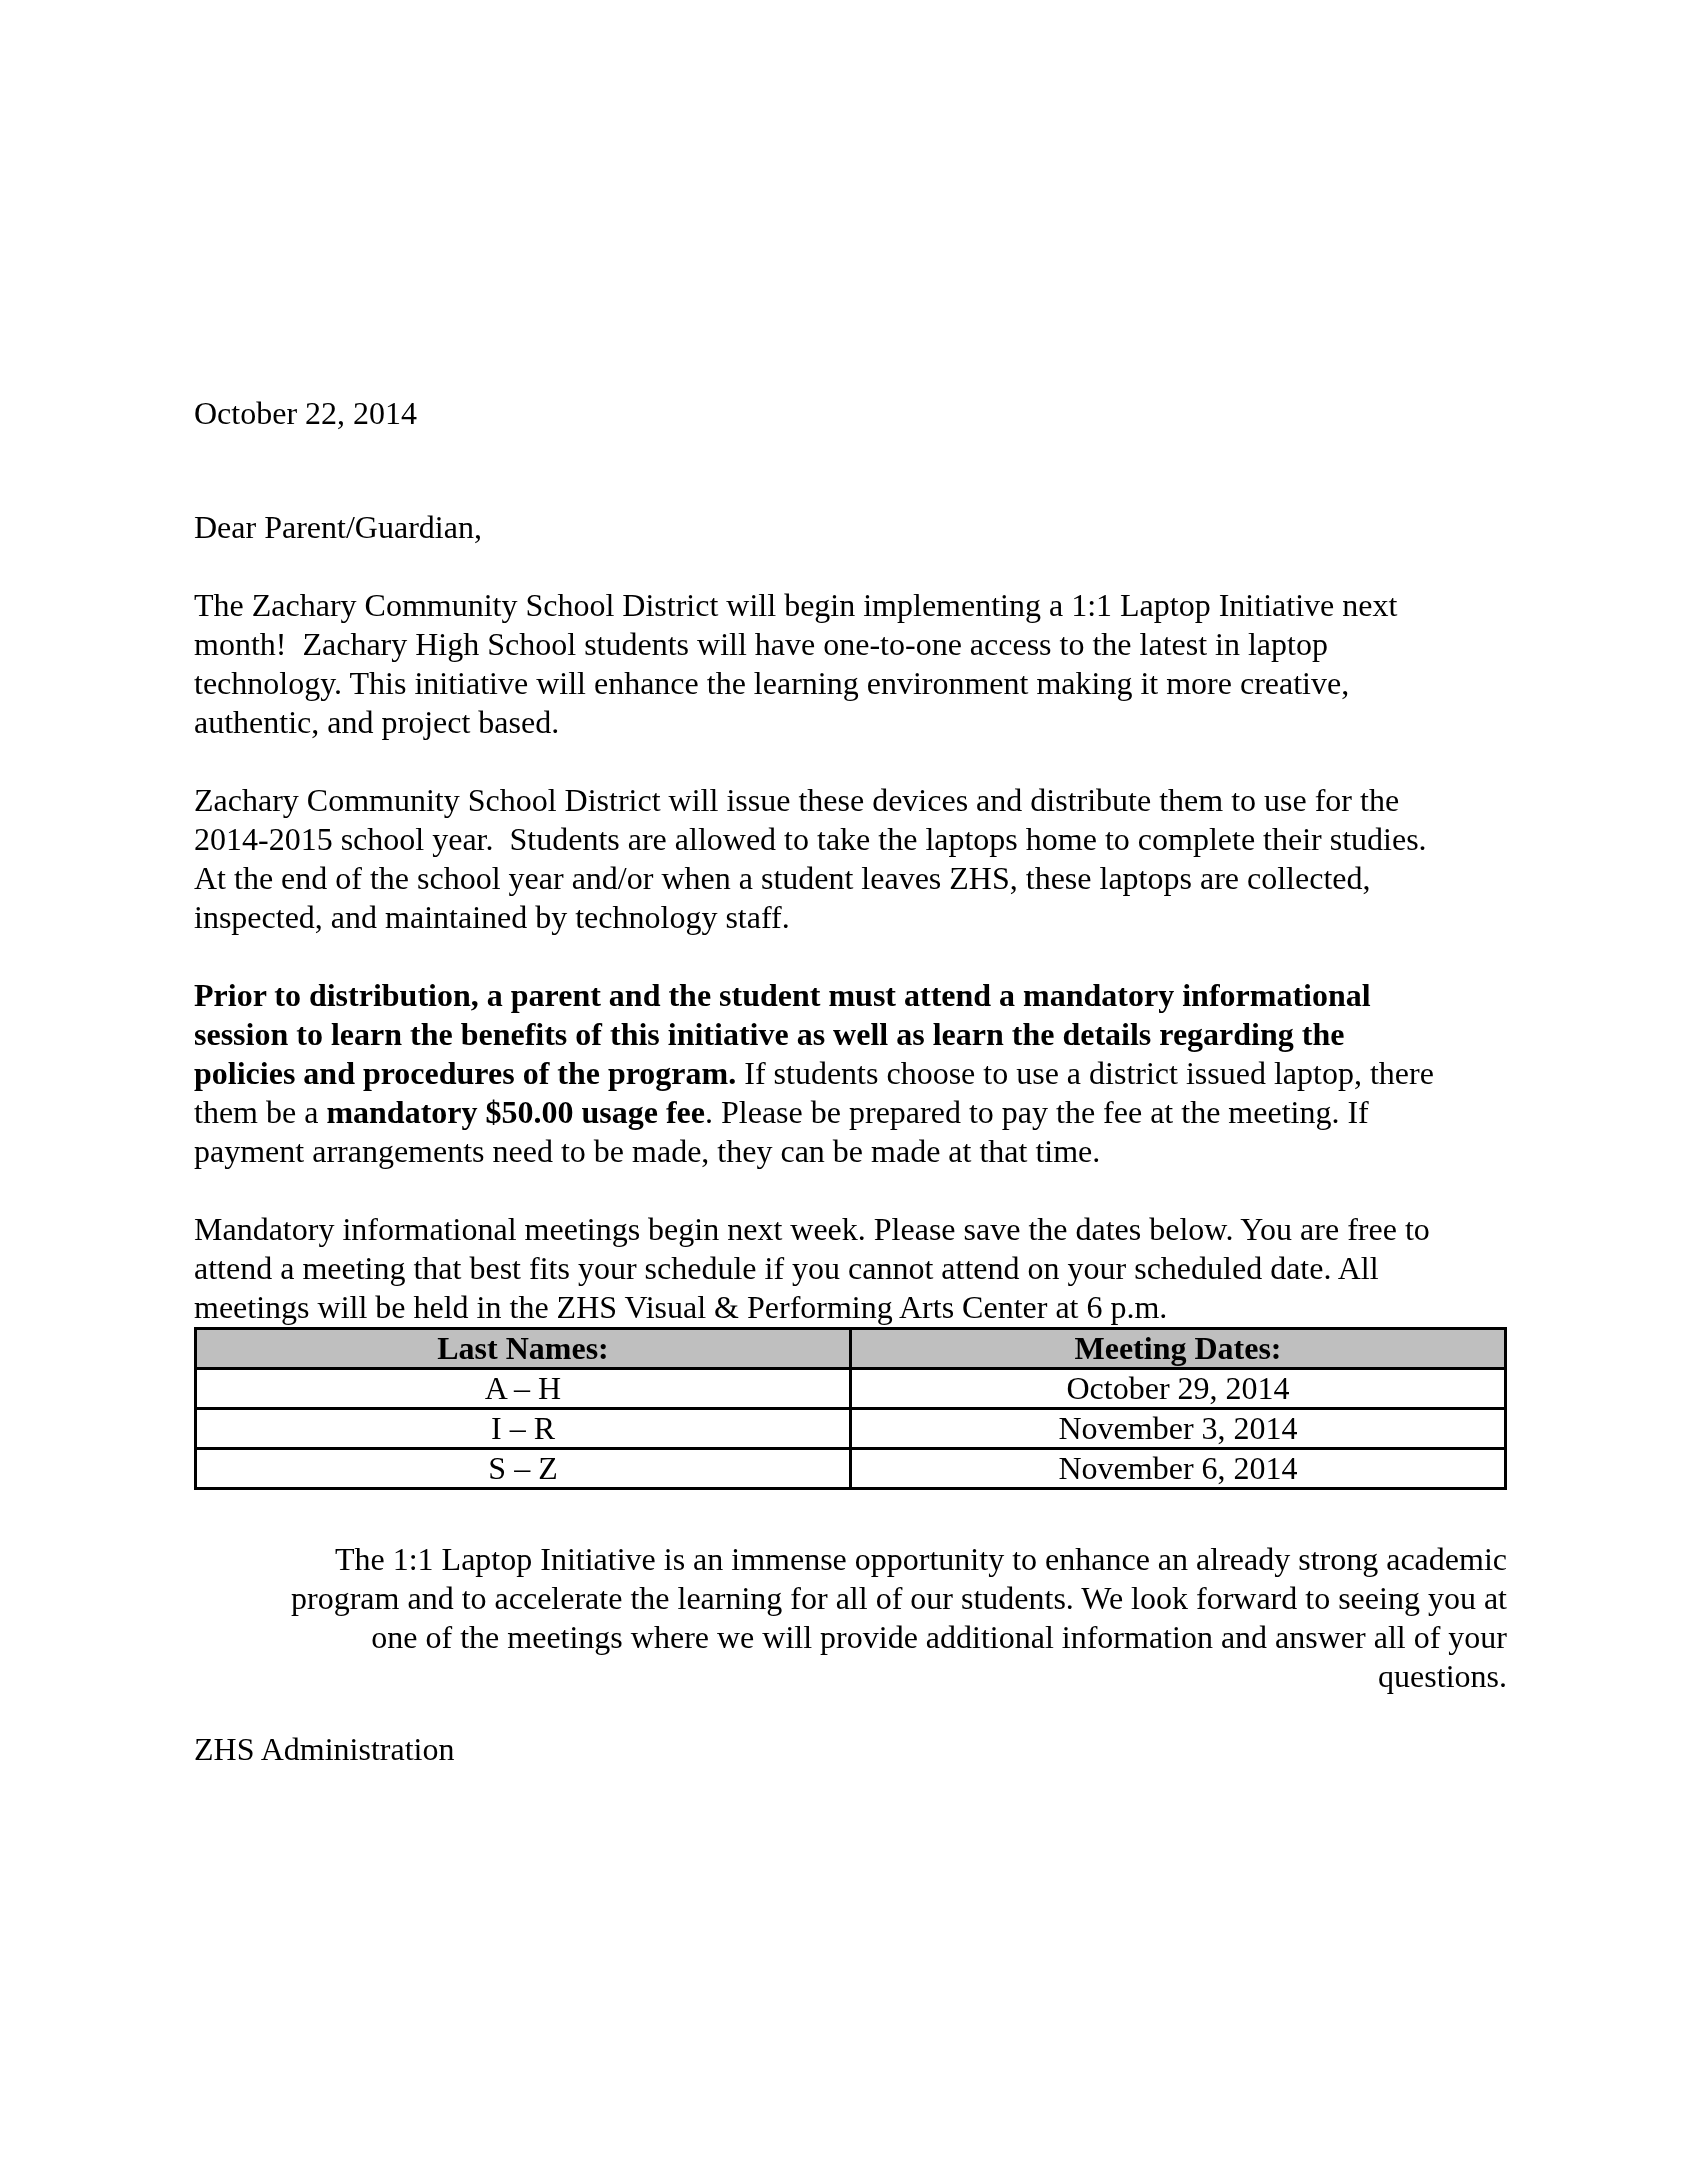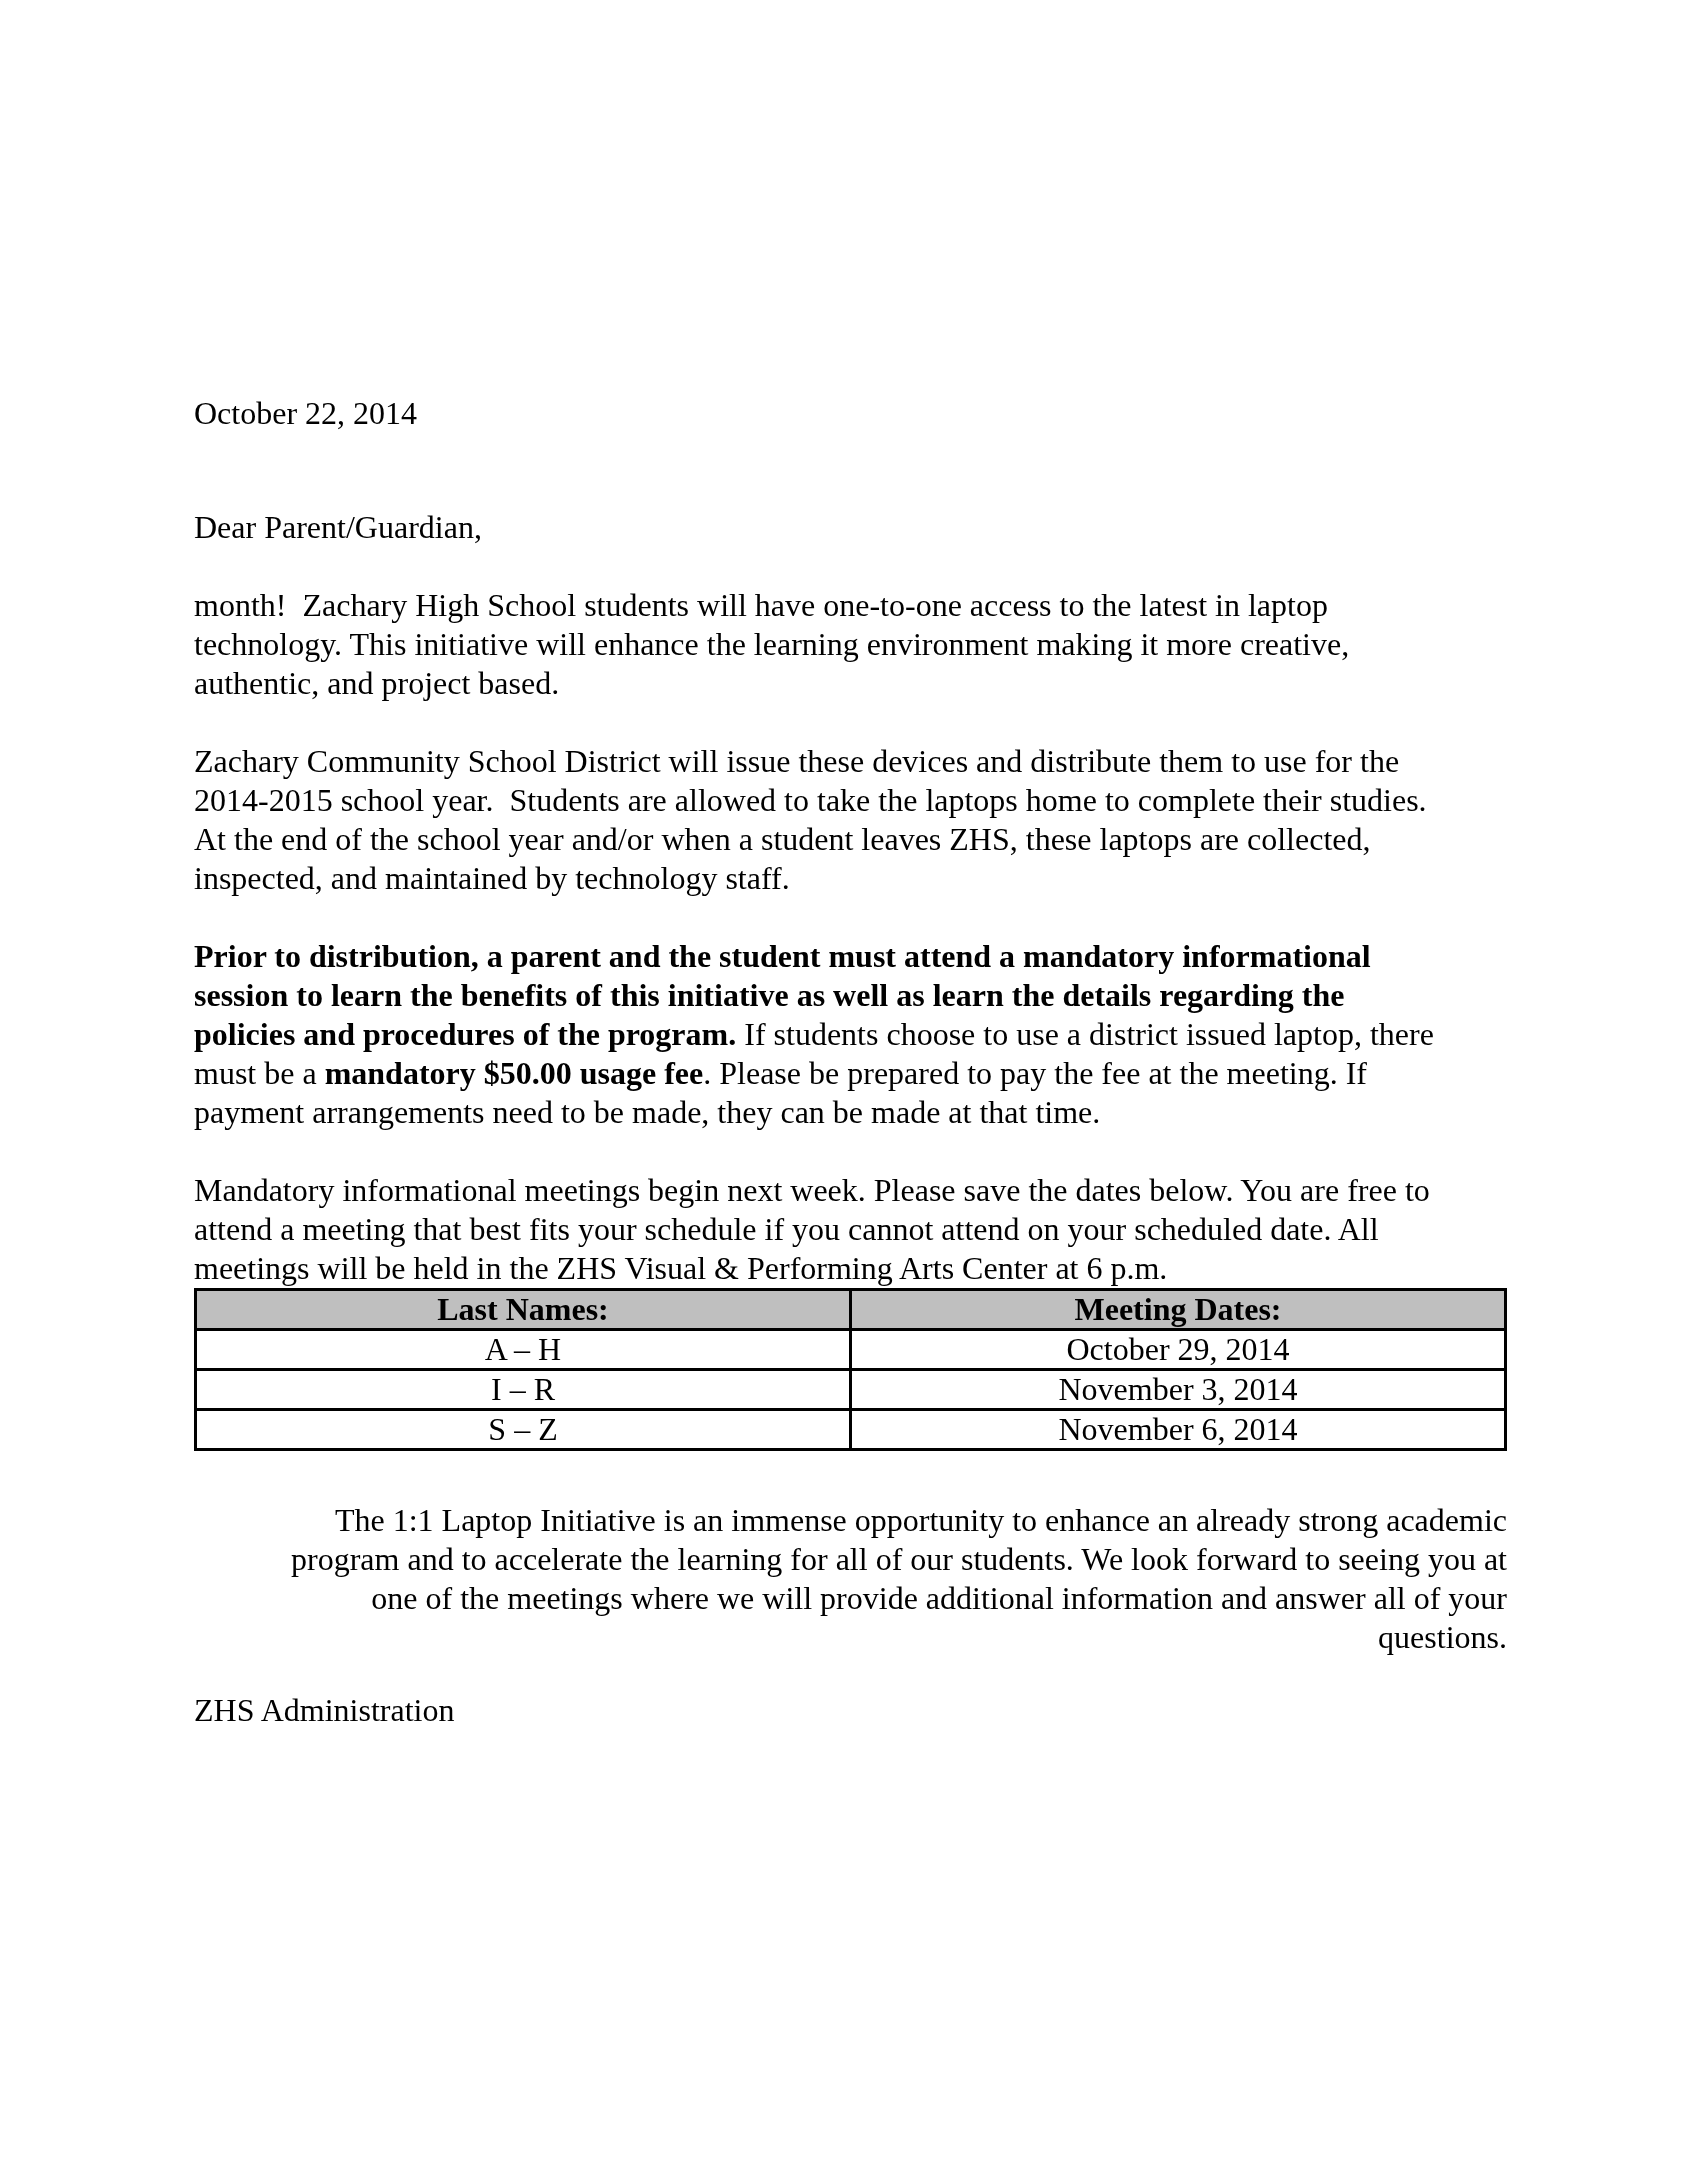--- a/index.html
+++ b/index.html
@@ -66,37 +66,38 @@
 <body>
 
 <div class="page">
   <div class="letter">
 
     <div class="line">October 22, 2014</div>
 
     <div class="line salutation">Dear Parent/Guardian,</div>
 
     <div class="para">
+      <div class="line">The Zachary Community School District will begin implementing a 1:1 Laptop Initiative next</div>
       <div class="line">month!  Zachary High School students will have one-to-one access to the latest in laptop</div>
       <div class="line">technology. This initiative will enhance the learning environment making it more creative,</div>
       <div class="line">authentic, and project based.</div>
     </div>
 
     <div class="para">
       <div class="line">Zachary Community School District will issue these devices and distribute them to use for the</div>
       <div class="line">2014-2015 school year.  Students are allowed to take the laptops home to complete their studies.</div>
       <div class="line">At the end of the school year and/or when a student leaves ZHS, these laptops are collected,</div>
       <div class="line">inspected, and maintained by technology staff.</div>
     </div>
 
     <div class="para">
       <div class="line"><b>Prior to distribution, a parent and the student must attend a mandatory informational</b></div>
       <div class="line"><b>session to learn the benefits of this initiative as well as learn the details regarding the</b></div>
       <div class="line"><b>policies and procedures of the program.</b><span> If students choose to use a district issued laptop, there</span></div>
-      <div class="line"><span>must be a </span><b>mandatory $50.00 usage fee</b><span>. Please be prepared to pay the fee at the meeting. If</span></div>
+      <div class="line"><span>them be a </span><b>mandatory $50.00 usage fee</b><span>. Please be prepared to pay the fee at the meeting. If</span></div>
       <div class="line"><span>payment arrangements need to be made, they can be made at that time.</span></div>
     </div>
 
     <div class="para">
       <div class="line">Mandatory informational meetings begin next week. Please save the dates below. You are free to</div>
       <div class="line">attend a meeting that best fits your schedule if you cannot attend on your scheduled date. All</div>
       <div class="line">meetings will be held in the ZHS Visual &amp; Performing Arts Center at 6 p.m.</div>
     </div>
 
     <table class="meeting-table">

